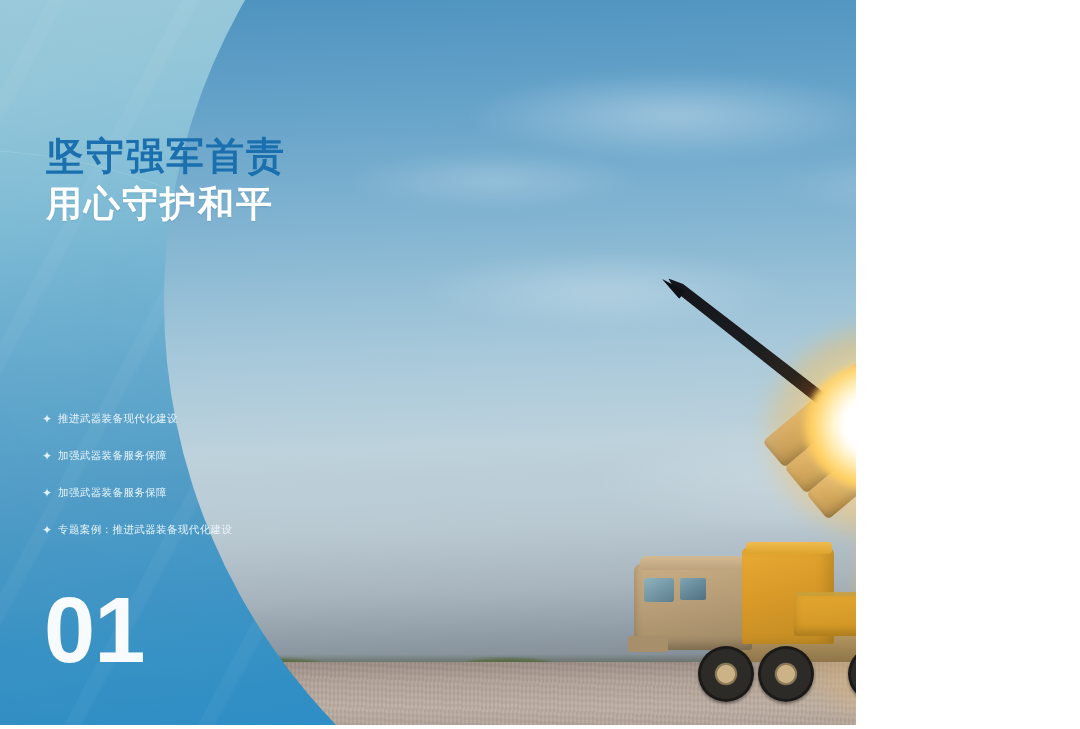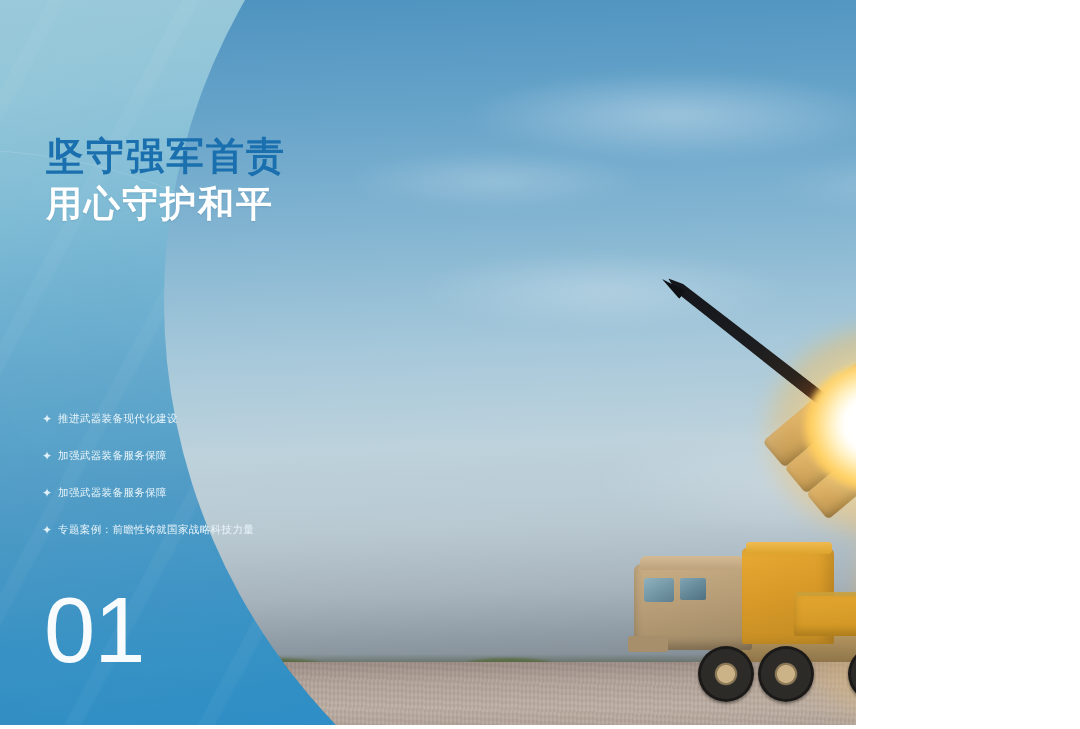--- a/index.html
+++ b/index.html
@@ -323,21 +323,21 @@
   }
   .bullet .mark {
     width:16px; flex:0 0 16px;
     color:#dff0f8; font-size:12px; line-height:1;
     text-align:left;
   }
 
   .bignum {
     position:absolute; left:44px; top:584px;
     font-size:92px; line-height:92px;
-    font-weight:400; color:#ffffff; letter-spacing:-1px;
+    font-weight:700; color:#ffffff; letter-spacing:-1px;
     font-family:"Liberation Sans","DejaVu Sans",sans-serif;
     opacity:.97;
   }
 
   
   .bottom-strip {
     position:absolute; left:0; bottom:0; width:100%; height:4px; background:#ffffff;
   }
 </style>
 </head>
@@ -432,21 +432,21 @@
         <div class="bullet">
           <span class="mark">✦</span>
           <span>加强武器装备服务保障</span>
         </div>
         <div class="bullet">
           <span class="mark">✦</span>
           <span>加强武器装备服务保障</span>
         </div>
         <div class="bullet">
           <span class="mark">✦</span>
-          <span>专题案例：前瞻性铸就国家战略科技力量</span>
+          <span>专题案例：推进武器装备现代化建设</span>
         </div>
       </div>
 
       <div class="bignum">01</div>
     </div>
 
   </div>
   <div class="bottom-strip"></div>
 </div>
 

